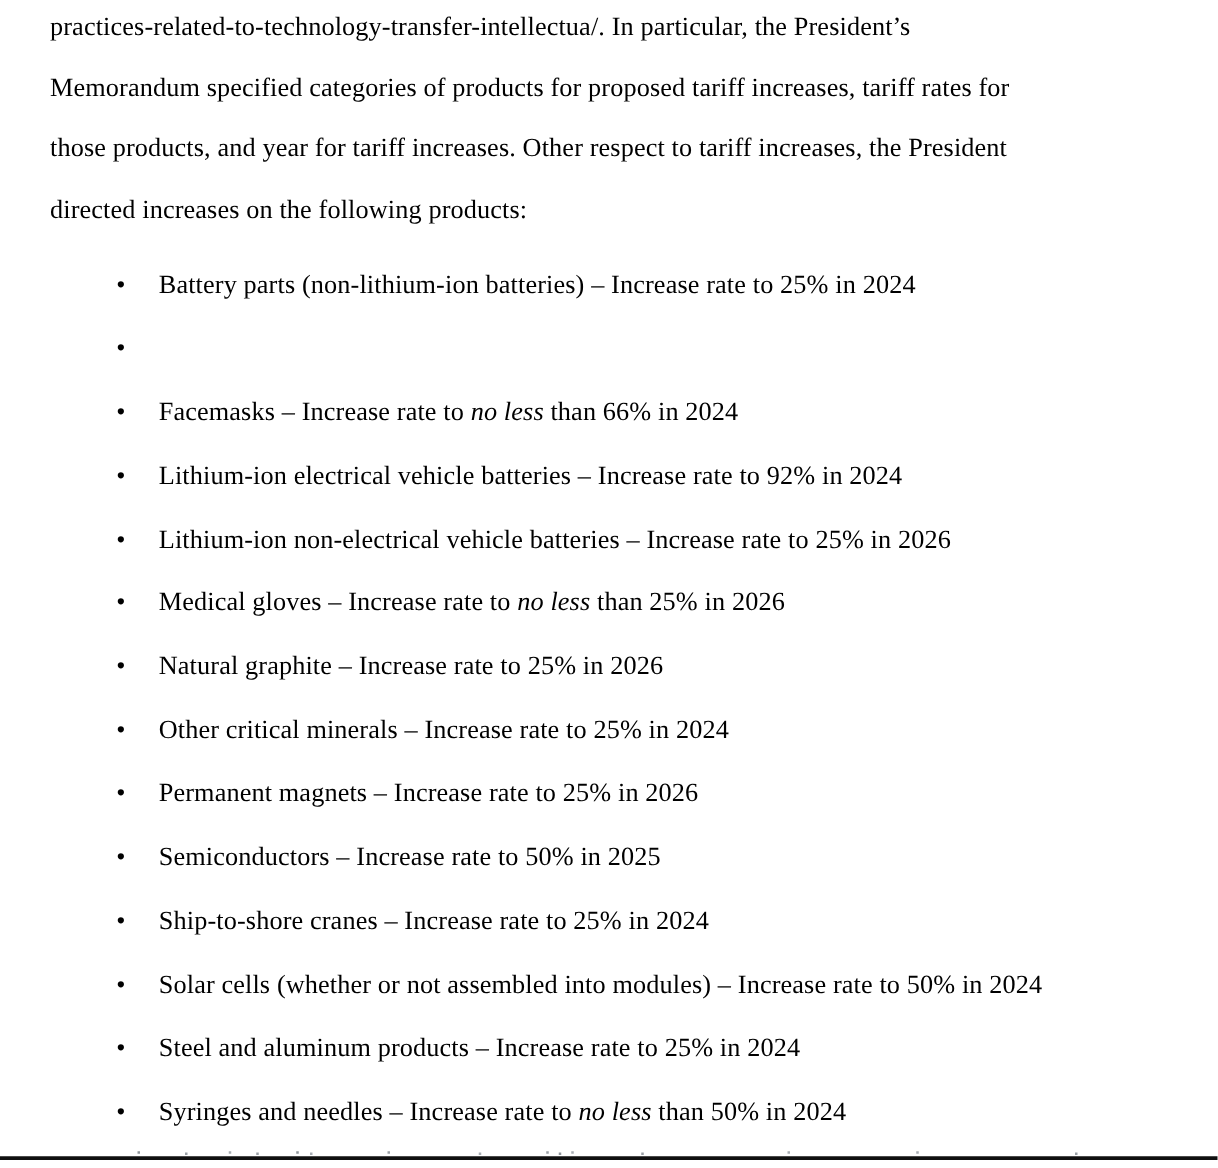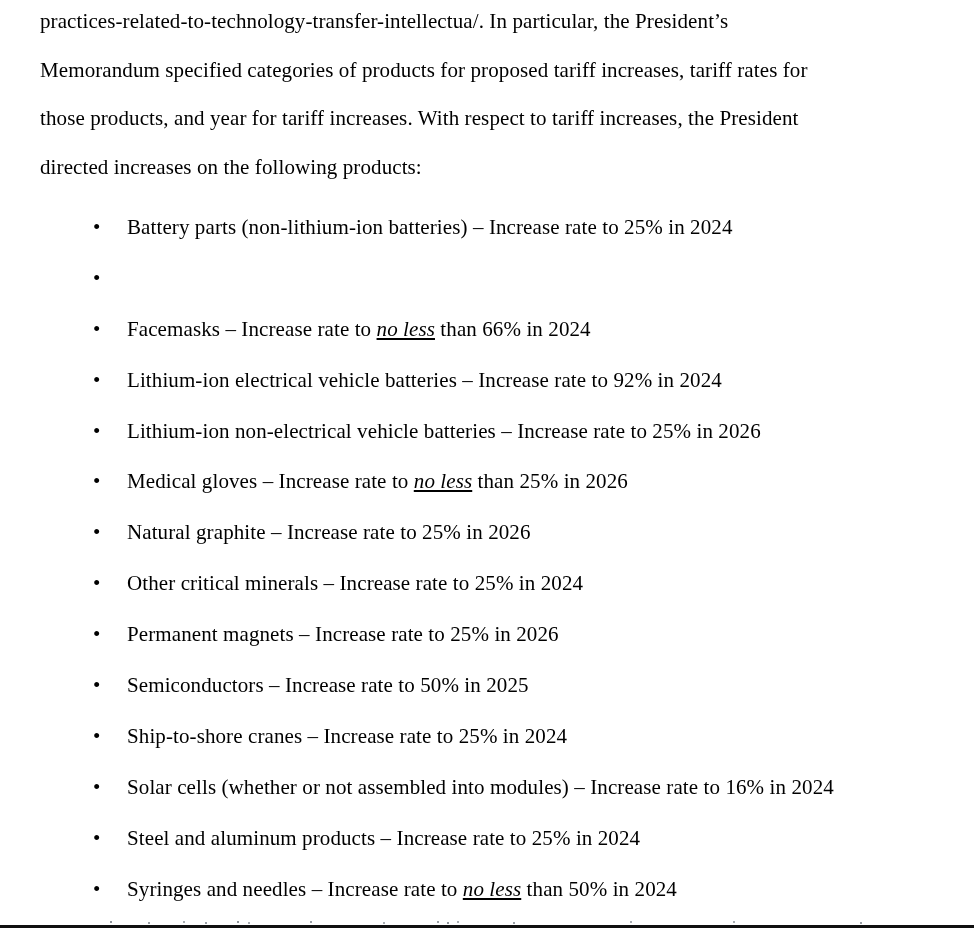--- a/index.html
+++ b/index.html
@@ -39,21 +39,21 @@
     font-size: 21px;
     white-space: nowrap;
     letter-spacing: 0.1px;
   }
   .bullets .marker {
     position: absolute;
     left: 93px;
     top: 0;
     font-size: 21px;
   }
-  .bullets em { font-style: italic; text-decoration: underline; }
+  .bullets em { font-style: italic; }
   
   .fragments {
     position: absolute;
     left: 0;
     top: 919px;
     width: 974px;
     height: 5px;
     overflow: hidden;
   }
   .fragments::before {
@@ -78,35 +78,35 @@
     height: 3px;
     background: #101010;
   }
 </style>
 </head>
 <body>
 
 <div class="intro">
   <div class="intro-line">practices-related-to-technology-transfer-intellectua/. In particular, the President’s</div>
   <div class="intro-line">Memorandum specified categories of products for proposed tariff increases, tariff rates for</div>
-  <div class="intro-line">those products, and year for tariff increases. With respect to tariff increases, the President</div>
+  <div class="intro-line">those products, and year for tariff increases. Other respect to tariff increases, the President</div>
   <div class="intro-line">directed increases on the following products:</div>
 </div>
 
 <ul class="bullets" id="bullet-list">
     <li><span class="marker">•</span><span>Battery parts (non-lithium-ion batteries) – Increase rate to 25% in 2024</span></li>
     <li><span class="marker">•</span></li>
     <li><span class="marker">•</span><span>Facemasks – Increase rate to </span><em>no less</em><span> than 66% in 2024</span></li>
     <li><span class="marker">•</span><span>Lithium-ion electrical vehicle batteries – Increase rate to 92% in 2024</span></li>
     <li><span class="marker">•</span><span>Lithium-ion non-electrical vehicle batteries – Increase rate to 25% in 2026</span></li>
     <li><span class="marker">•</span><span>Medical gloves – Increase rate to </span><em>no less</em><span> than 25% in 2026</span></li>
     <li><span class="marker">•</span><span>Natural graphite – Increase rate to 25% in 2026</span></li>
     <li><span class="marker">•</span><span>Other critical minerals – Increase rate to 25% in 2024</span></li>
     <li><span class="marker">•</span><span>Permanent magnets – Increase rate to 25% in 2026</span></li>
     <li><span class="marker">•</span><span>Semiconductors – Increase rate to 50% in 2025</span></li>
     <li><span class="marker">•</span><span>Ship-to-shore cranes – Increase rate to 25% in 2024</span></li>
-    <li><span class="marker">•</span><span>Solar cells (whether or not assembled into modules) – Increase rate to 16% in 2024</span></li>
+    <li><span class="marker">•</span><span>Solar cells (whether or not assembled into modules) – Increase rate to 50% in 2024</span></li>
     <li><span class="marker">•</span><span>Steel and aluminum products – Increase rate to 25% in 2024</span></li>
     <li><span class="marker">•</span><span>Syringes and needles – Increase rate to </span><em>no less</em><span> than 50% in 2024</span></li>
   </ul>
 
 <div class="fragments"></div>
 <div class="divider"></div>
 
 </body></html>

